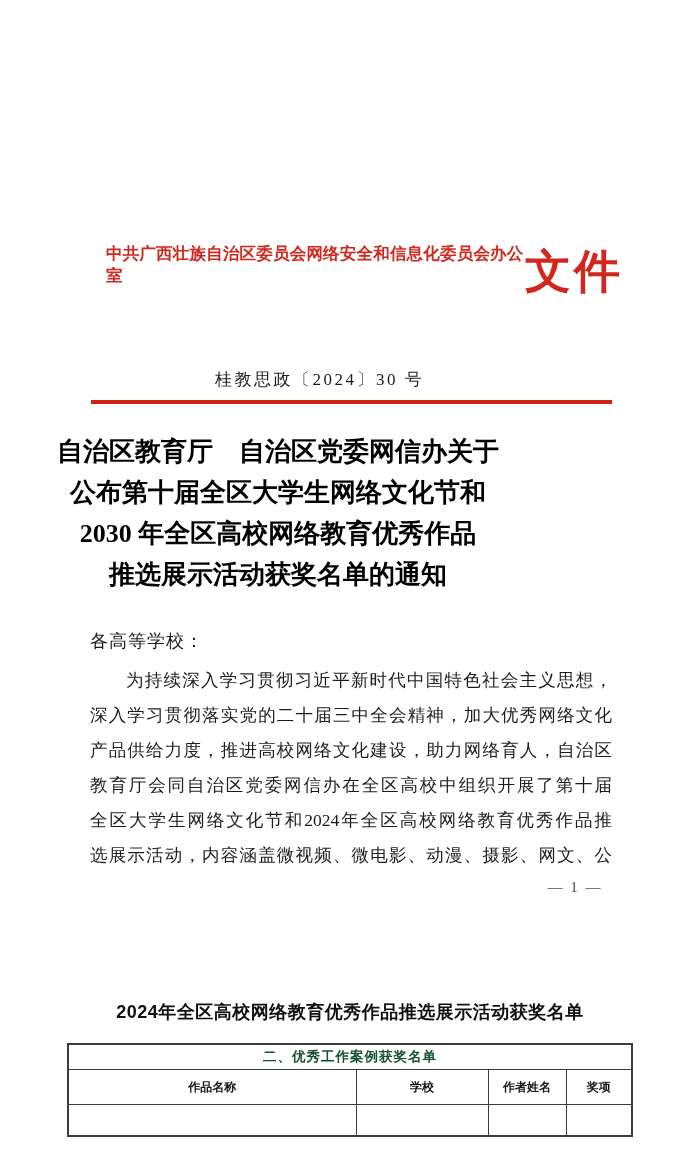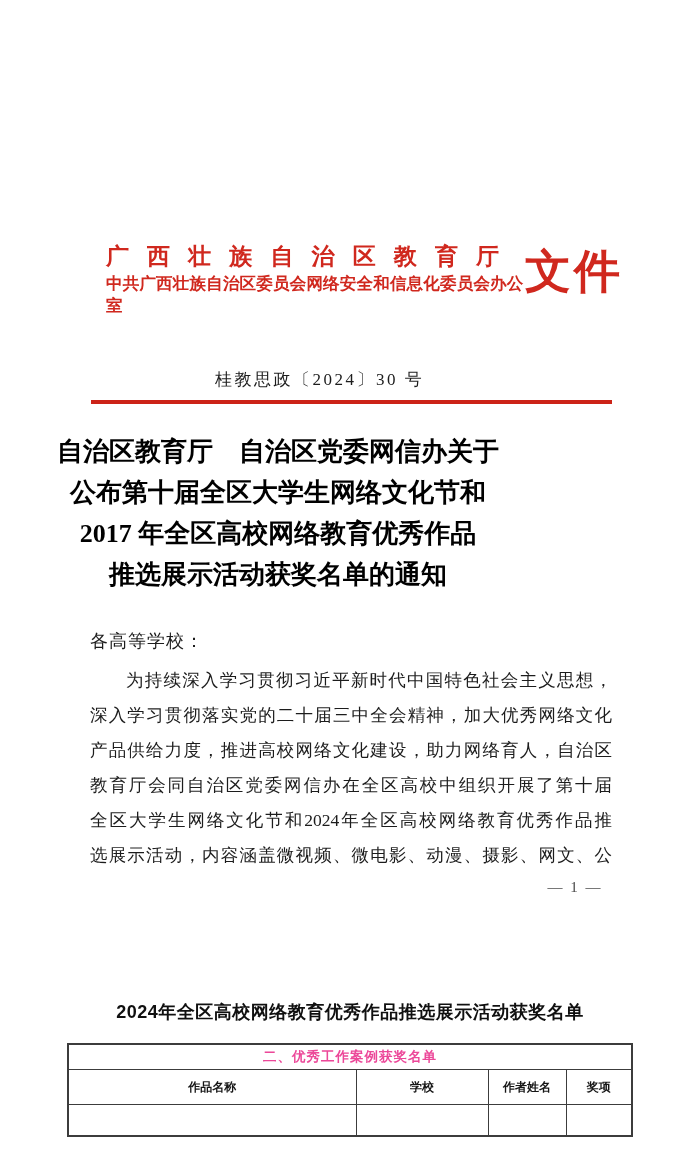--- a/index.html
+++ b/index.html
@@ -82,21 +82,21 @@
   table.award-table {
     border-collapse: collapse; table-layout: fixed; width: 566px;
     border: 2px solid var(--table-border, #3c3c3c);
   }
   table.award-table td, table.award-table th {
     border: 1px solid var(--table-border, #3c3c3c);
     text-align: center; vertical-align: middle;
     padding: 0 3px; overflow: hidden;
   }
   .caption-cell {
-    height: 24px; font-size: 13.5px; font-weight: bold; color: #ec4899;
+    height: 24px; font-size: 13.5px; font-weight: bold; color: #14532d;
     font-family: "Liberation Sans", "DejaVu Sans", sans-serif;
     letter-spacing: 1px;
   }
   table.award-table th {
     height: 34px; font-size: 12px; font-weight: bold; color: #161616;
     font-family: "Liberation Sans", "DejaVu Sans", sans-serif;
   }
   table.award-table td.data-cell {
     height: 36px; font-size: 11px; color: #2a2a2a; line-height: 1.35;
   }
@@ -106,34 +106,33 @@
   .col-authors { width: 78px; }
   .col-award { width: 66px; }
 </style>
 </head>
 <body>
 
 <div class="page">
 
   <header>
     <div class="issuer">
-      <div class="issuer-line1 justify-line">广西壮族自治区教育厅</div>
       <div class="issuer-line2 justify-line">中共广西壮族自治区委员会网络安全和信息化委员会办公室</div>
     </div>
     <div class="doc-mark">文件</div>
   </header>
 
   <div class="doc-number">桂教思政〔2024〕30 号</div>
 
   <div class="red-rule"></div>
 
   <h1 class="doc-title">
     <span class="title-line">自治区教育厅　自治区党委网信办关于</span>
     <span class="title-line">公布第十届全区大学生网络文化节和</span>
-    <span class="title-line">2017 年全区高校网络教育优秀作品</span>
+    <span class="title-line">2030 年全区高校网络教育优秀作品</span>
     <span class="title-line">推选展示活动获奖名单的通知</span>
   </h1>
 
   <div class="salutation">各高等学校：</div>
 
   <div class="body-text">
     <div class="body-line indent justify-line">为持续深入学习贯彻习近平新时代中国特色社会主义思想，</div>
     <div class="body-line justify-line">深入学习贯彻落实党的二十届三中全会精神，加大优秀网络文化</div>
     <div class="body-line justify-line">产品供给力度，推进高校网络文化建设，助力网络育人，自治区</div>
     <div class="body-line justify-line">教育厅会同自治区党委网信办在全区高校中组织开展了第十届</div>

